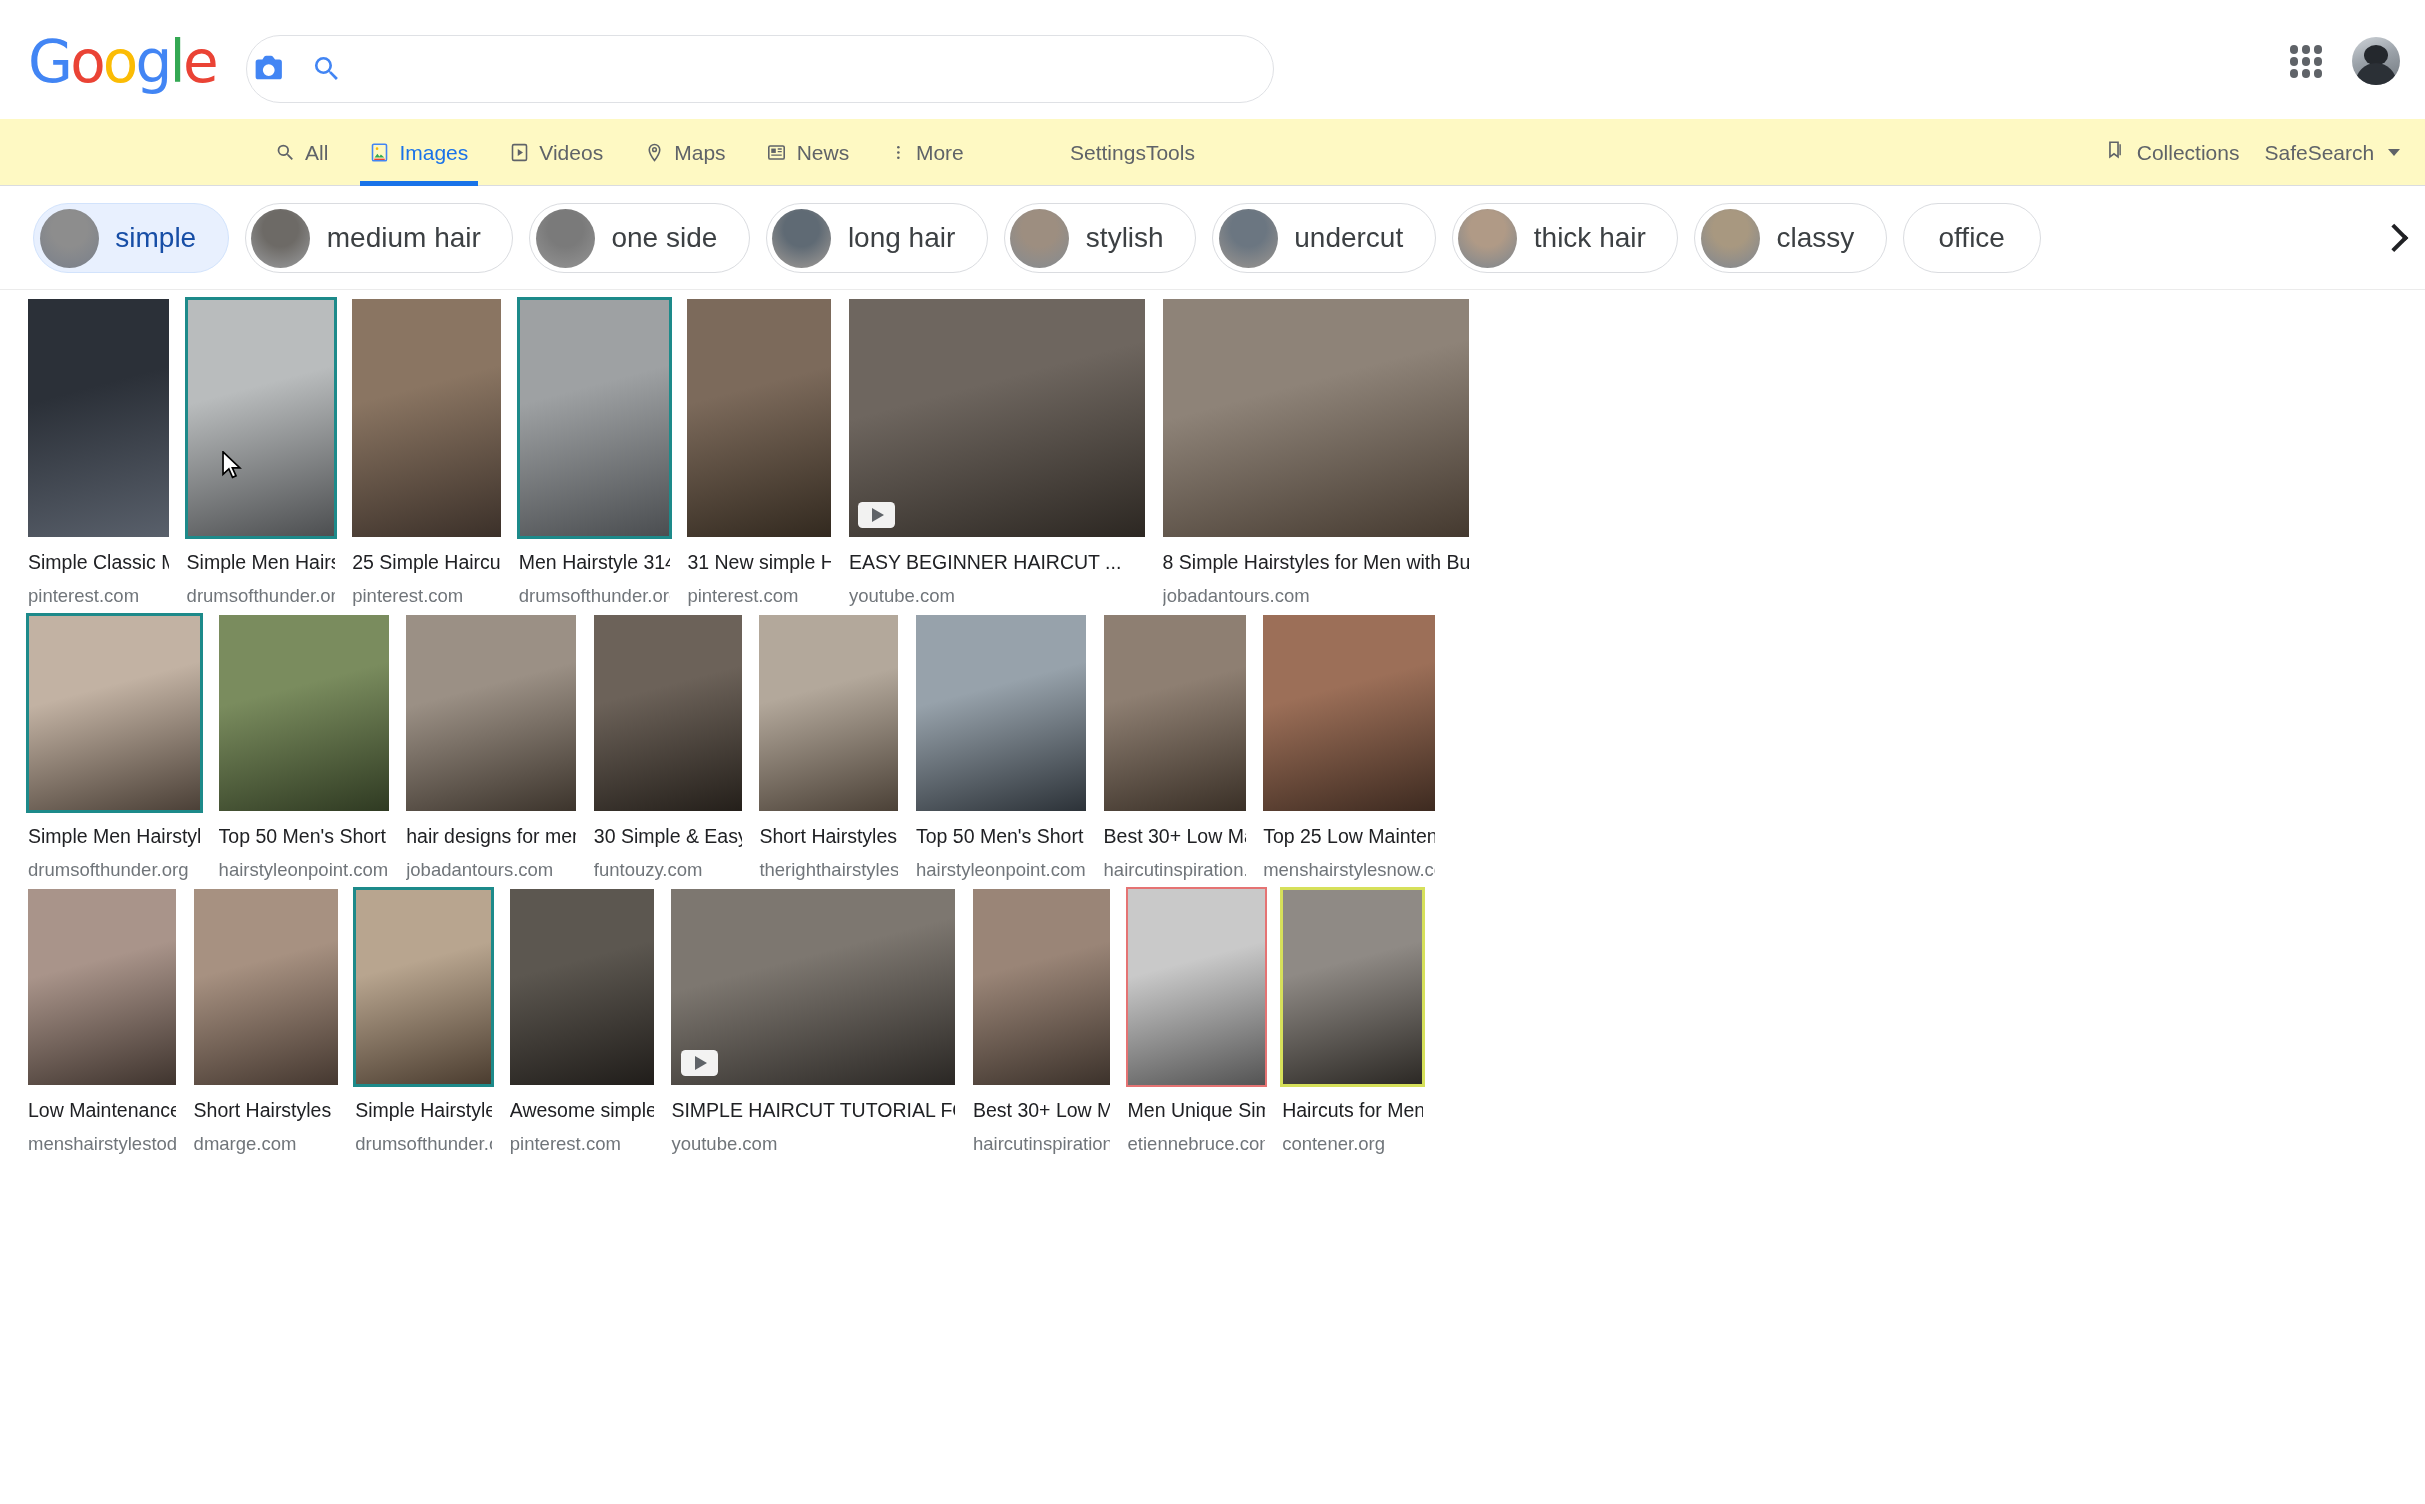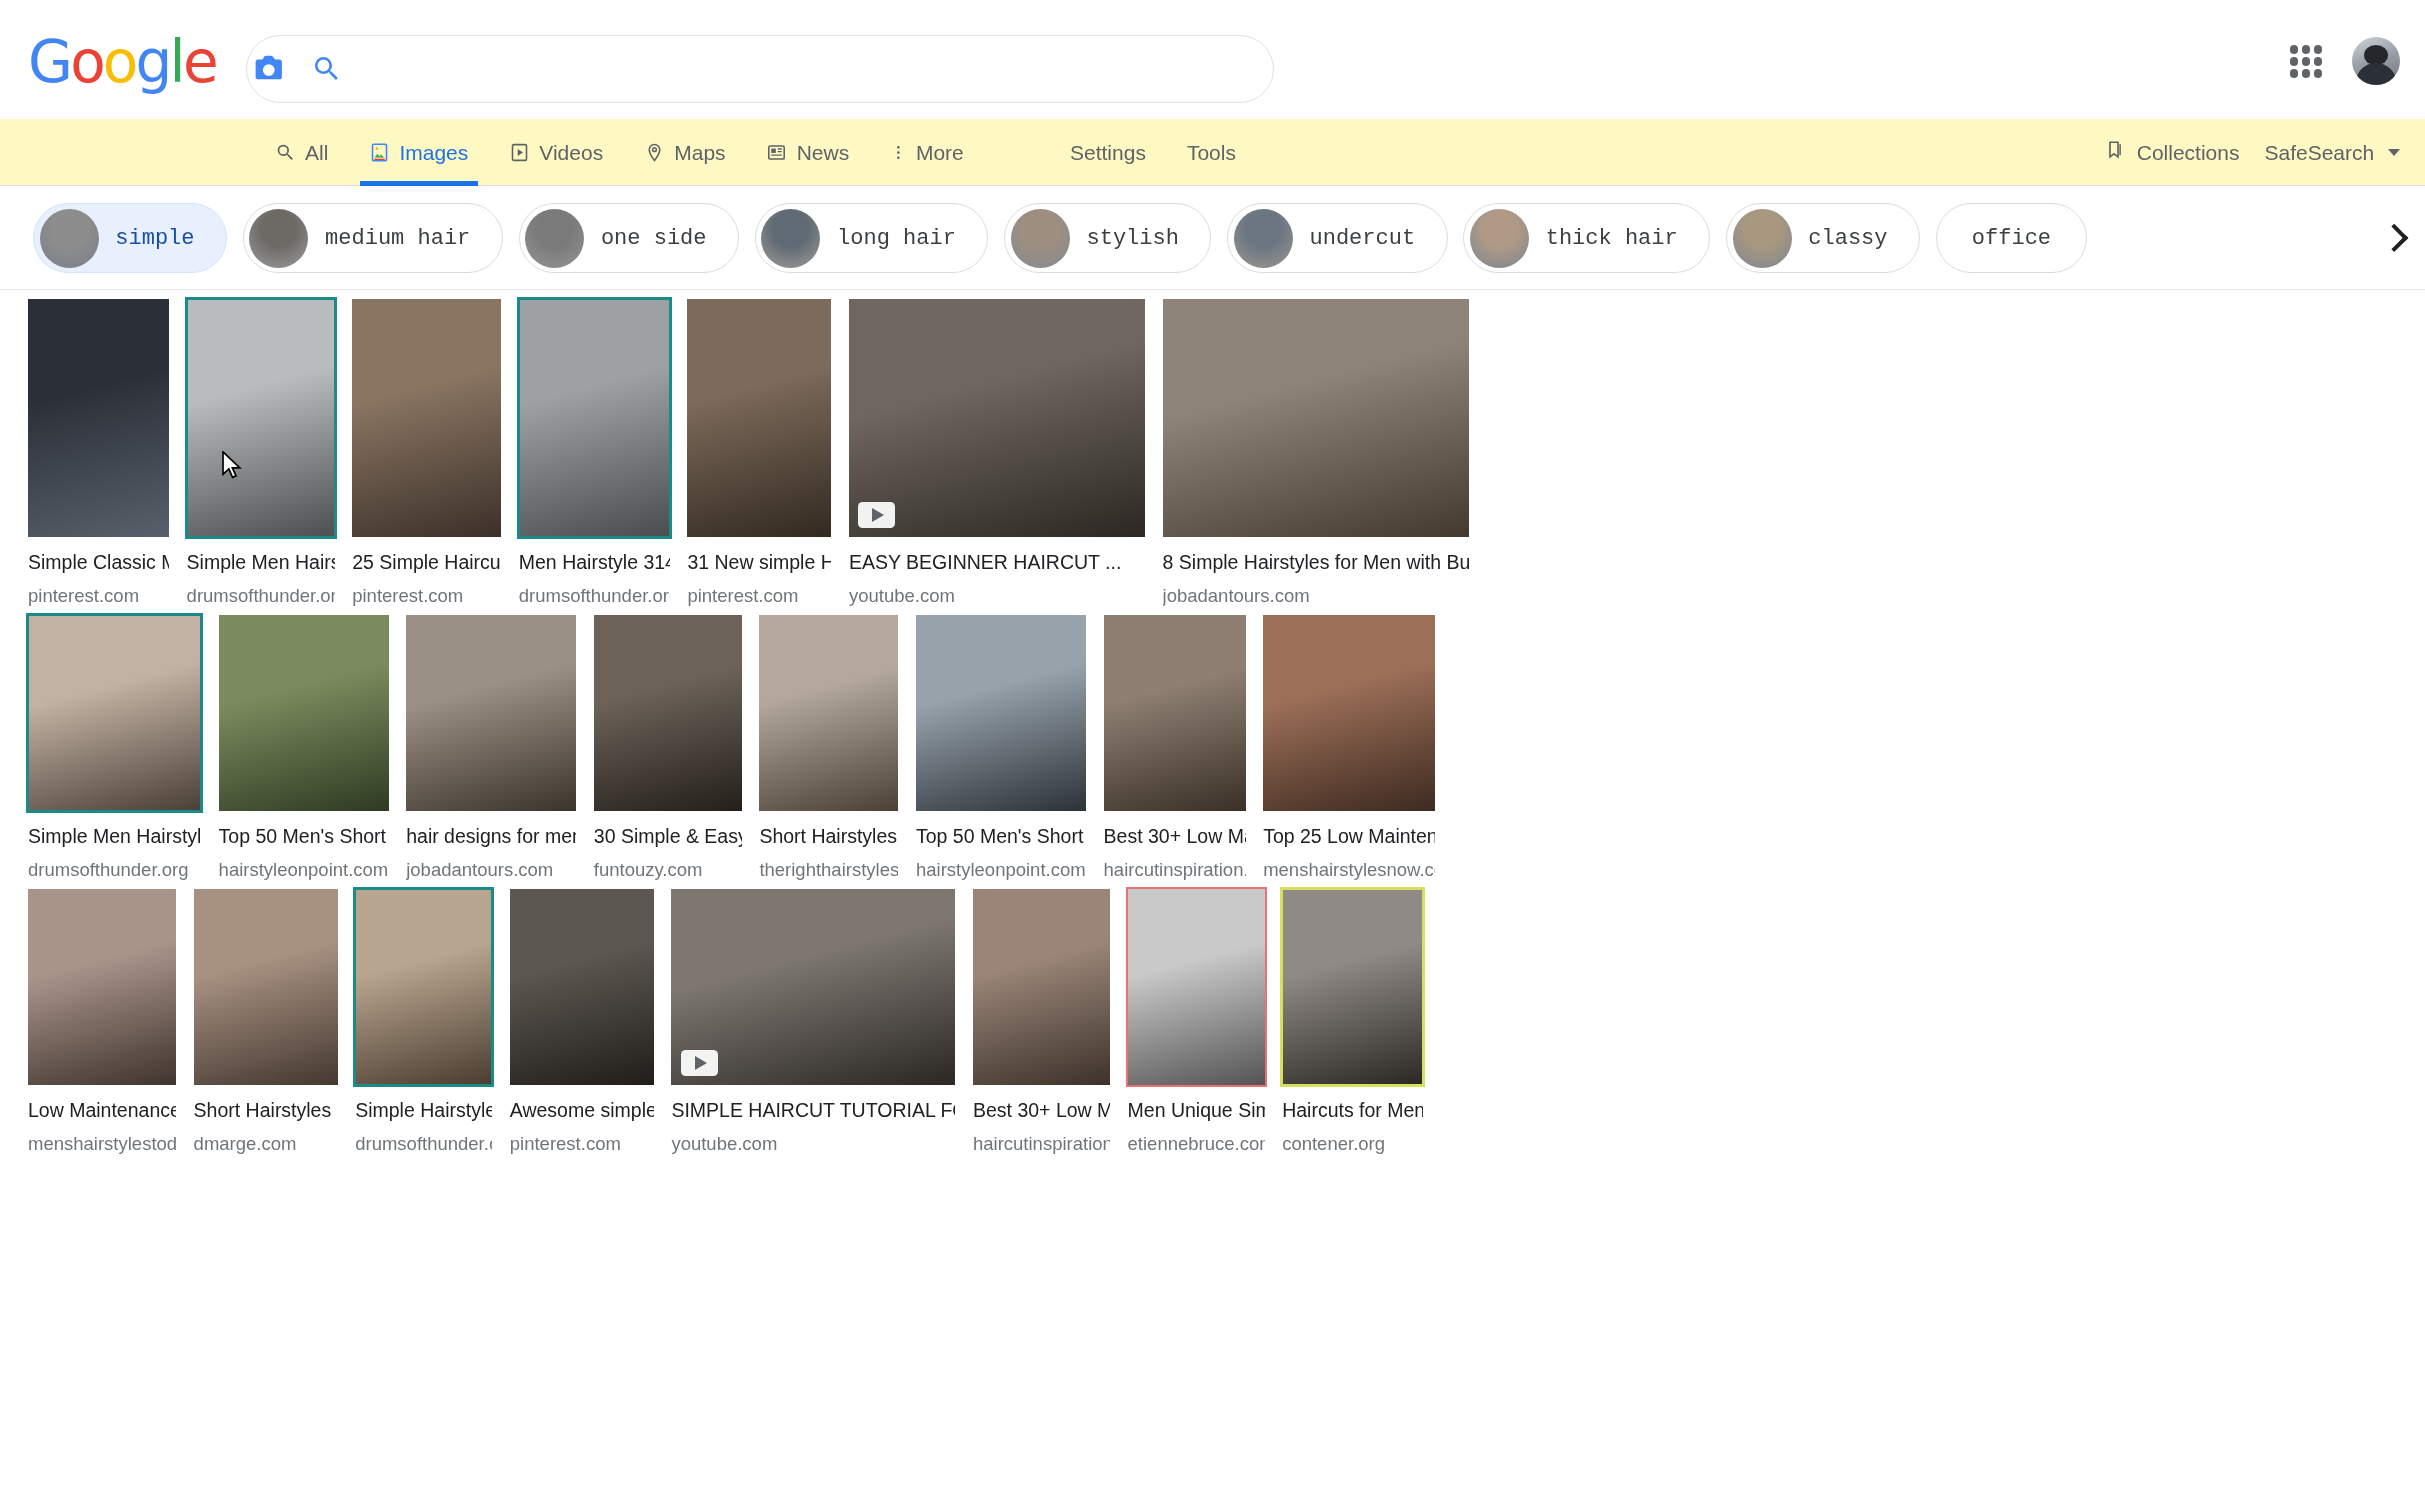--- a/index.html
+++ b/index.html
@@ -150,21 +150,20 @@
     position: absolute;
     left: 7.4px; right: 7.4px; bottom: 0;
     height: 4.6px;
     background: #1a73e8;
   }
   .tab .ti { display:flex; align-items:center; }
   .tools-group {
     position: absolute;
     left: 1070px; top: 0;
     display: flex; align-items: center; height: 67px;
-    gap: 41px;
   }
   .tools-group span {
     font-size: 21px; color: #5f6368; cursor: pointer;
   }
   .nav-right {
     position: absolute;
     right: 26px; top: 0;
     height: 67px;
     display: flex; align-items: center; gap: 25px;
   }
@@ -218,23 +217,22 @@
   .chip-thumb {
     width: 59px; height: 59px;
     border-radius: 50%;
     flex: 0 0 auto;
     background-size: cover;
     background-position: center;
     overflow: hidden;
     position: relative;
   }
   .chip-label {
-    font-size: 22px;
+    font-size: 28px;
     color: #3c4043;
-    font-family: Liberation Mono, monospace;
   }
   .chip.selected .chip-label { color: #174ea6; }
   .chip-next {
     position: absolute;
     right: 0; top: 0;
     width: 85px; height: 104px;
     background: linear-gradient(to right, rgba(255,255,255,0) 0%, #fff 42%);
     display: flex;
     align-items: center;
     justify-content: flex-end;

